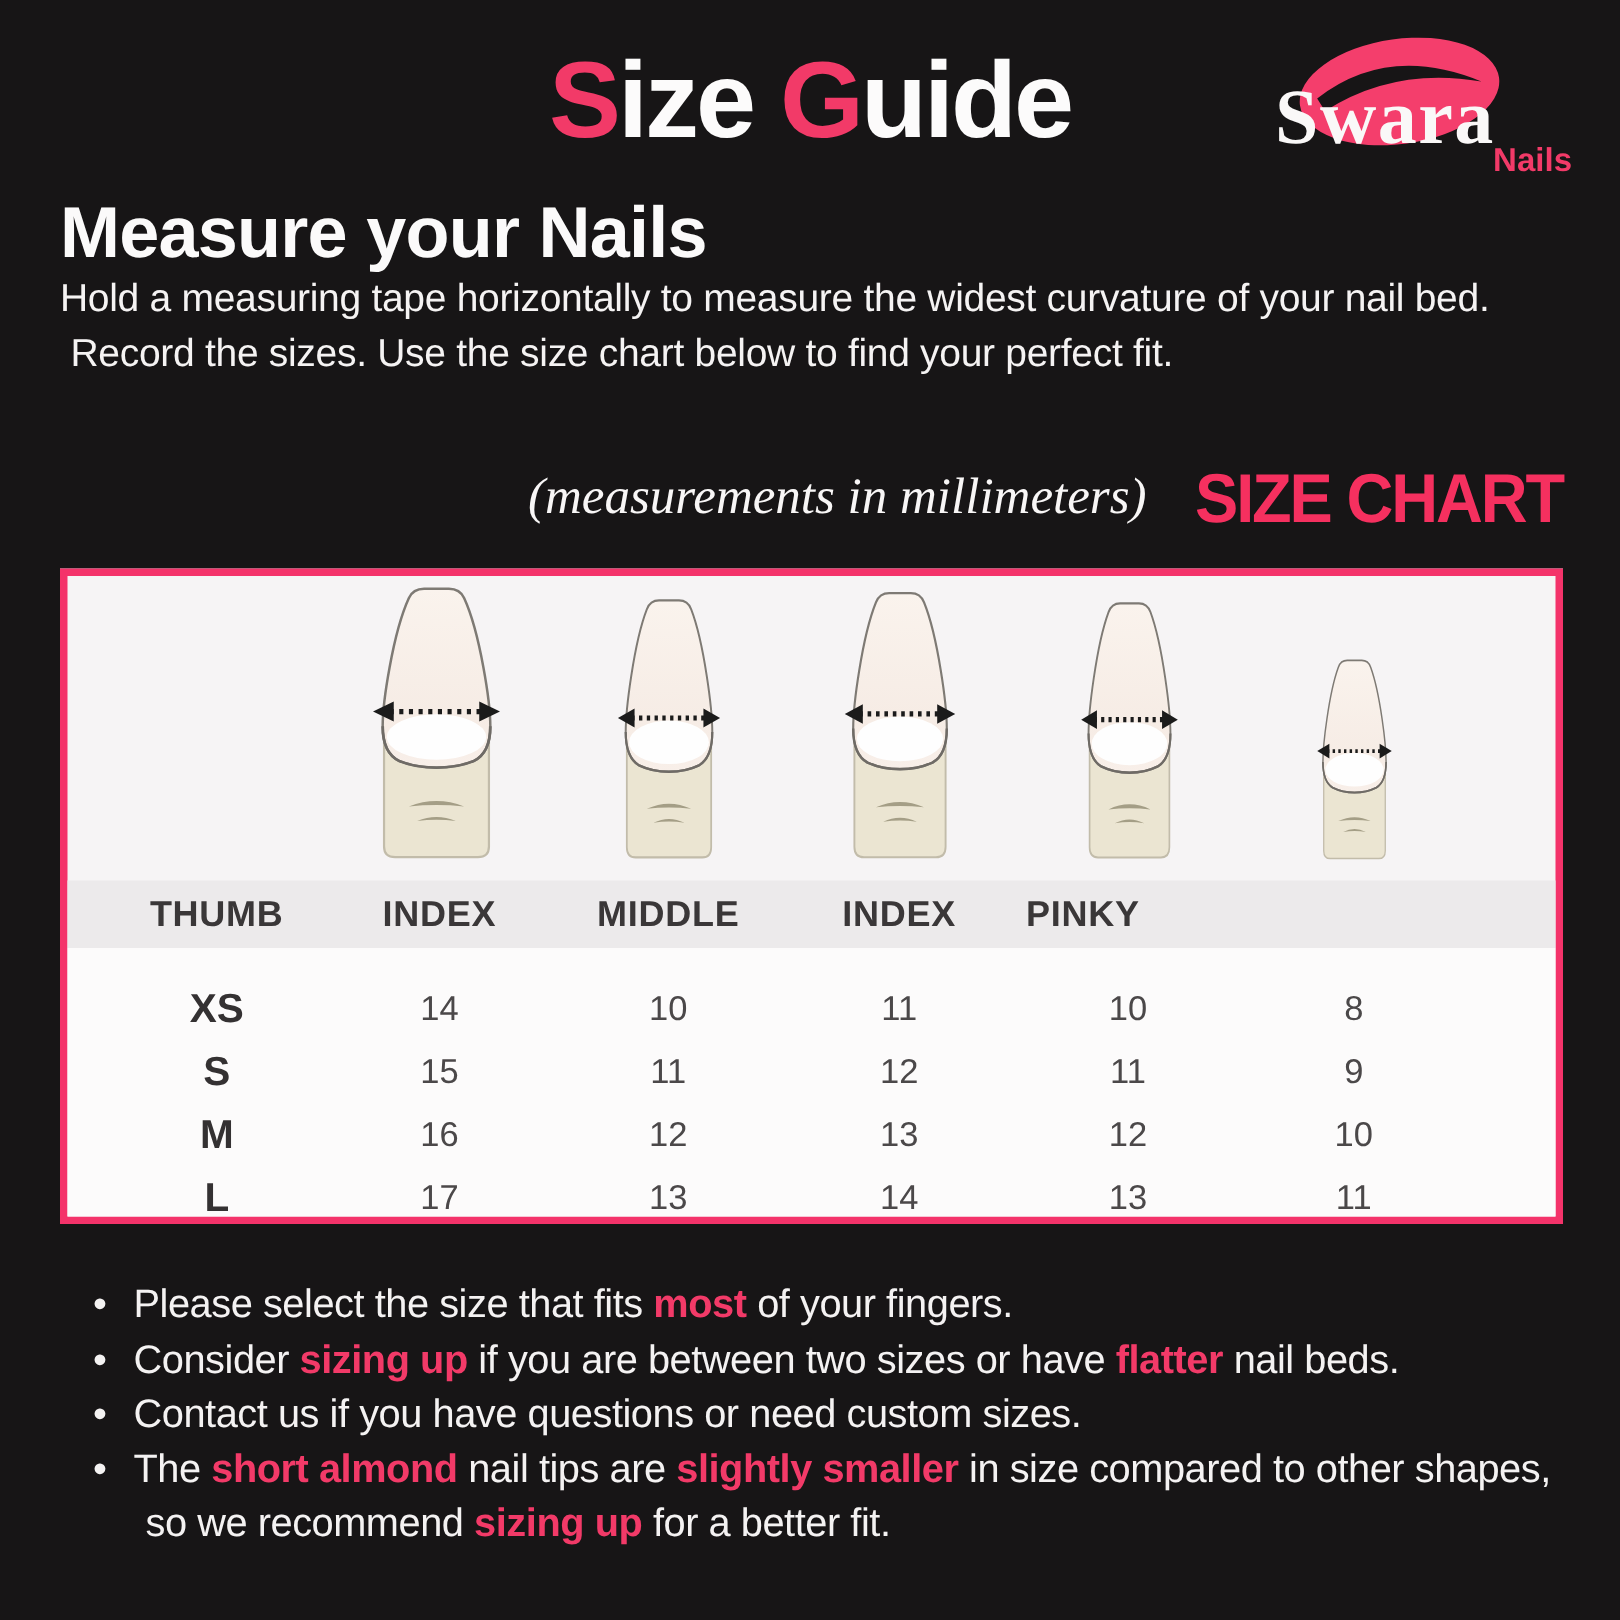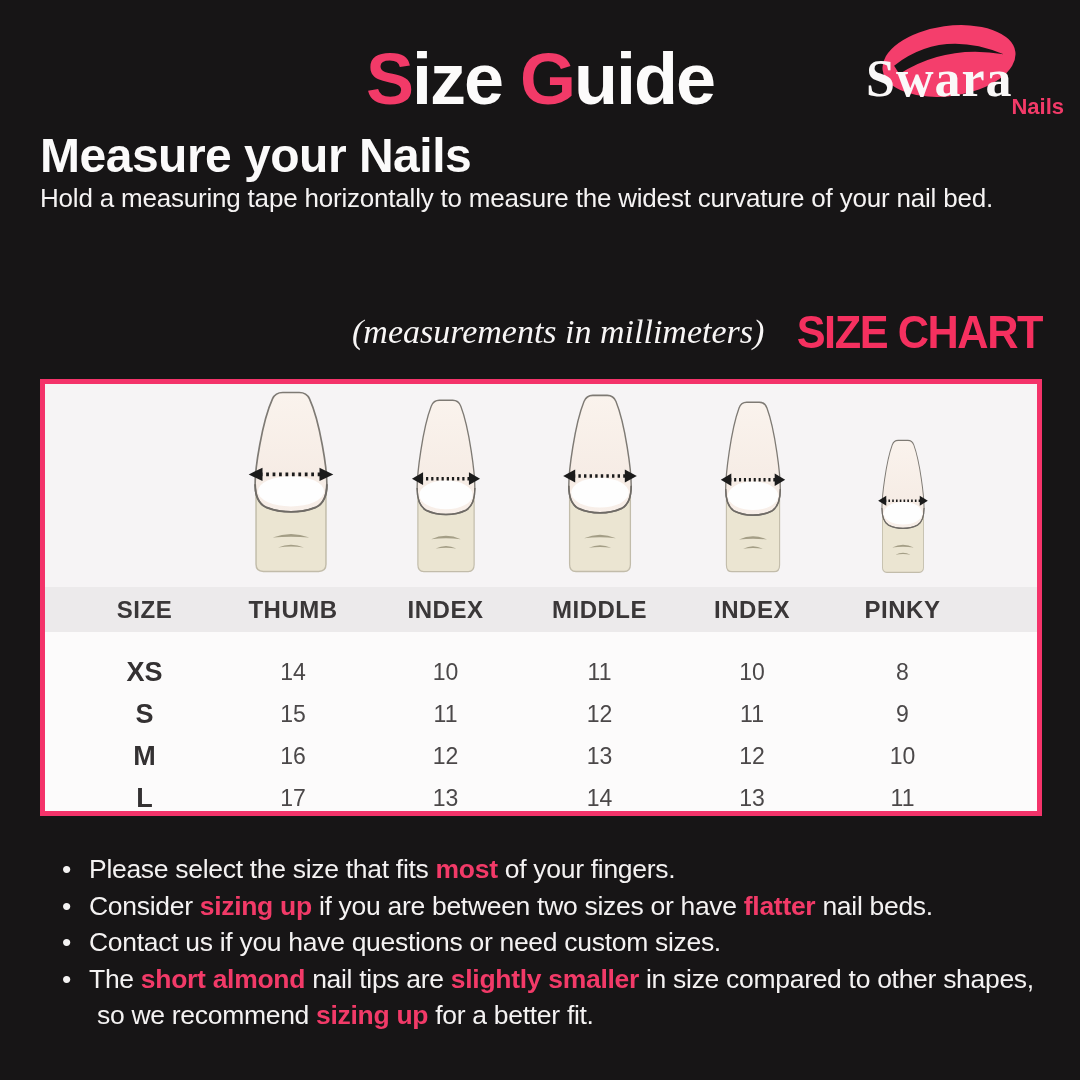--- a/index.html
+++ b/index.html
@@ -7,25 +7,25 @@
     position:relative;width:1080px;height:1080px;overflow:hidden;
     background:#171516;color:#F2F0F0;
     font-family:"Liberation Sans", sans-serif;
     -webkit-font-smoothing:antialiased;
   }
   .accent{color:#F23A68;}
   b.accent{font-weight:700;}
 
   
   .main-title{
-    position:absolute;top:22px;left:0;right:0;margin:16px;
+    position:absolute;top:22px;left:0;right:0;margin:4px;
     text-align:center;font-size:72px;font-weight:800;letter-spacing:-2px;
     color:#FCFBFB;white-space:nowrap;
   }
-  .logo{position:absolute;top:12px;right:0;width:238px;height:118px;text-decoration:underline;}
+  .logo{position:absolute;top:12px;right:16px;width:238px;height:118px;text-decoration:underline;}
   .logo-swoosh{position:absolute;left:36px;top:10px;width:142px;height:78px;}
   .logo-brand{
     position:absolute;left:24px;top:40px;line-height:54px;
     font-family:"Liberation Serif", serif;font-weight:700;font-size:52px;
     color:#FAF8F8;letter-spacing:1px;white-space:nowrap;
   }
   .logo-sub{
     position:absolute;right:16px;top:82px;
     font-size:22px;font-weight:700;color:#F23A68;white-space:nowrap;
   }
@@ -108,20 +108,21 @@
         <path d="M16 36 Q68 6 126 40 Q70 22 20 45 Z" fill="#171516"></path>
       </g>
     </svg>
     <div class="logo-brand">Swara</div>
     <div class="logo-sub">Nails</div>
   </div>
 
   <h2 class="measure-heading">Measure your Nails</h2>
   <p class="intro">
     <span class="line1">Hold a measuring tape horizontally to measure the widest curvature of your nail bed.</span><br>
+    <span class="line2">Record the sizes. Use the size chart below to find your perfect fit.</span>
   </p>
 
   <div class="chart-note">(measurements in millimeters)</div>
   <div class="chart-title">SIZE CHART</div>
 
   <div class="panel">
 
     <svg class="nail-fig fig-thumb" viewBox="0 0 100 210" preserveAspectRatio="none">
       <defs>
         <linearGradient id="nailGrad" x1="0" y1="0" x2="0" y2="1">
@@ -184,21 +185,20 @@
       <path d="M11 108 Q11 92 16 64 Q22 30 30 12 Q33 5 41 5 L59 5 Q67 5 70 12 Q78 30 84 64 Q89 92 89 108 Q89 128 77 134 Q65 139 50 139 Q35 139 23 134 Q11 128 11 108 Z" fill="url(#nailGrad)" stroke="#7E7A74" stroke-width="1.8"></path>
       <ellipse cx="50" cy="116" rx="36" ry="17" fill="#FEFEFE"></ellipse>
       <path d="M11 108 Q11 128 23 134 Q35 139 50 139 Q65 139 77 134 Q89 128 89 108" fill="none" stroke="#6F6B66" stroke-width="2"></path>
       <line x1="16" y1="97" x2="84" y2="97" stroke="#1B1B1B" stroke-width="4" stroke-dasharray="3 4"></line>
       <polygon points="4,97 19,89.5 19,104.5" fill="#1B1B1B"></polygon>
       <polygon points="96,97 81,89.5 81,104.5" fill="#1B1B1B"></polygon>
     </svg>
 
     <div class="size-table">
       <div class="trow thead">
-        <div>SIZE</div>
         <div>THUMB</div>
         <div>INDEX</div>
         <div>MIDDLE</div>
         <div>INDEX</div>
         <div>PINKY</div>
       </div>
       <div class="tbody">
         <div class="trow">
           <div class="cell-size">XS</div>
           <div class="cell-val">14</div>

